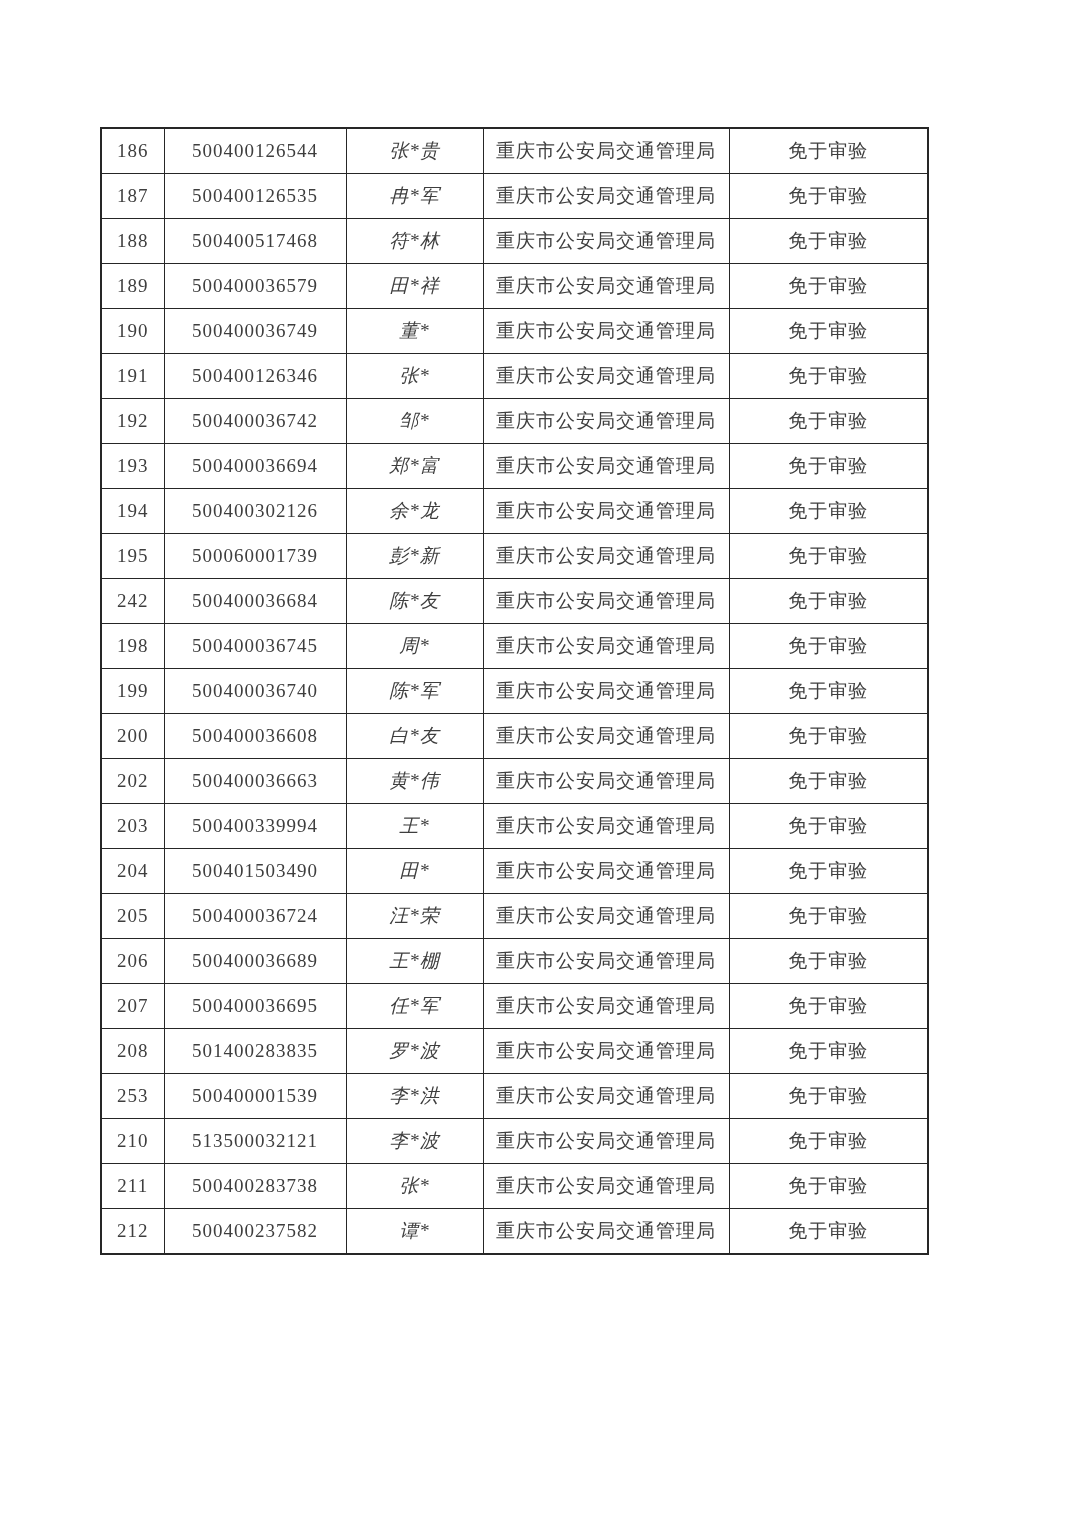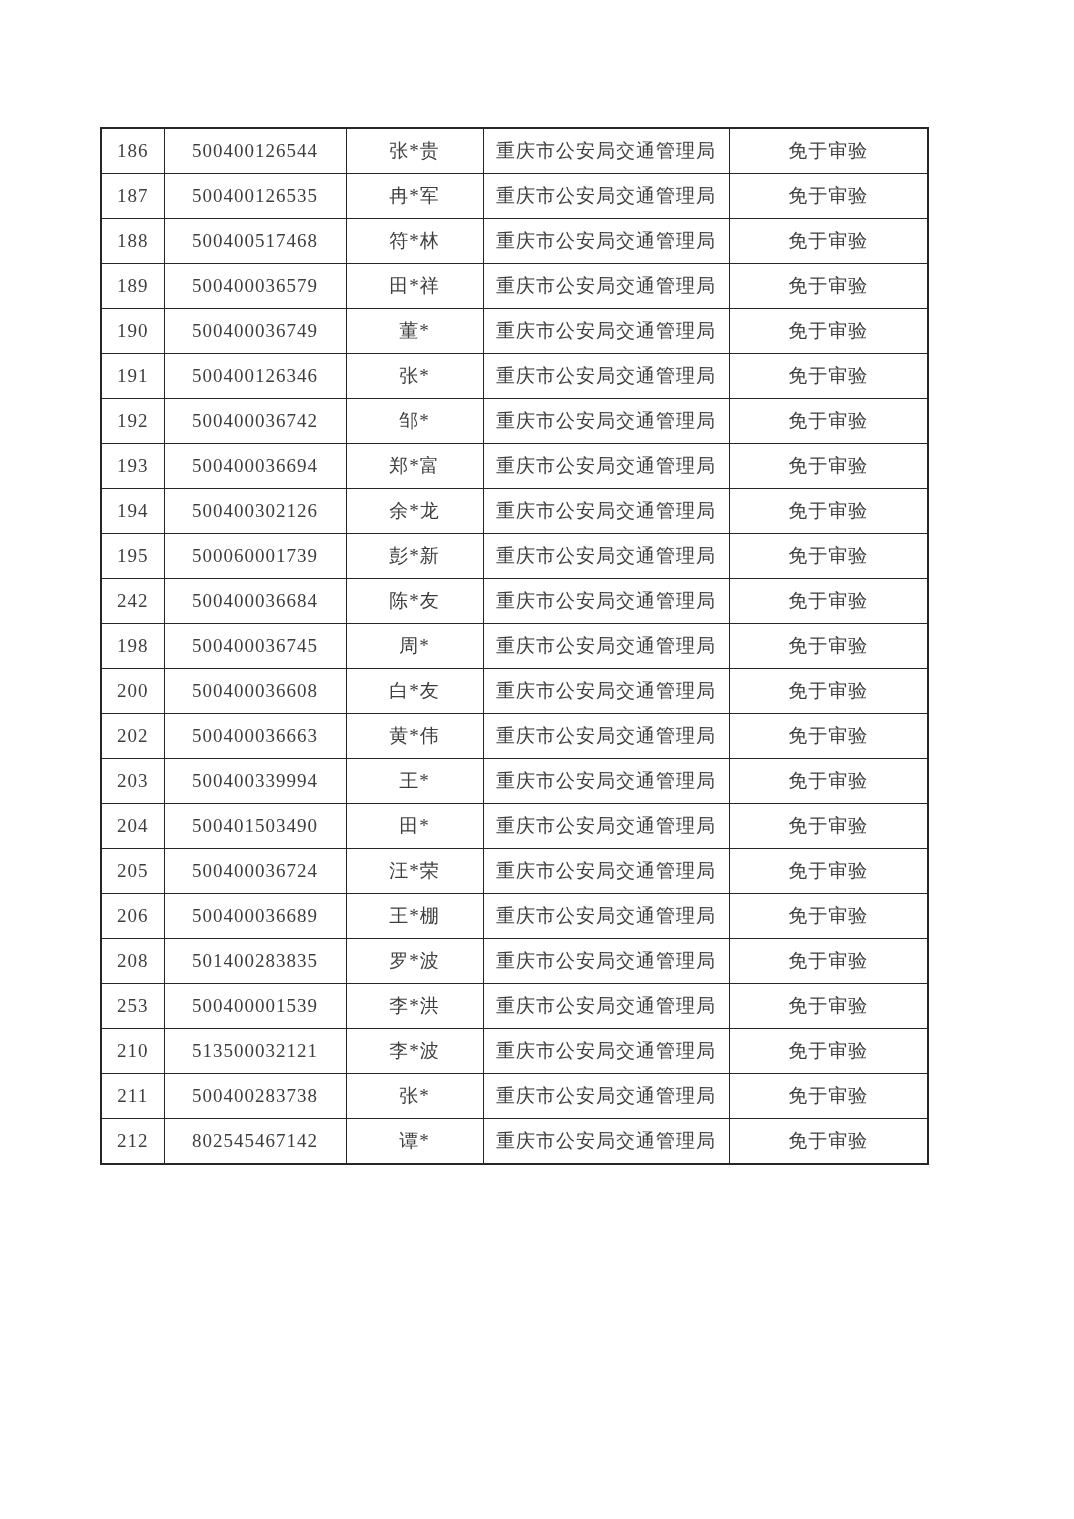--- a/index.html
+++ b/index.html
@@ -36,21 +36,21 @@
     vertical-align: middle;
     color: #3e3e3e;
     font-size: 19px;
     letter-spacing: 1px;
     padding: 0;
     overflow: hidden;
     white-space: nowrap;
   }
   td.c-idx    { font-size: 20px; letter-spacing: 0.5px; }
   td.c-id     { font-size: 20px; letter-spacing: 0.5px; margin-top: 18px; }
-  td.c-name   { letter-spacing: 1.5px; }
+  td.c-name   { letter-spacing: 1.5px; font-style: italic; }
   td.c-org    { letter-spacing: 1.5px; margin-top: 31px; }
   td.c-status { letter-spacing: 2px; }
 </style>
 </head>
 <body>
 
 <div class="page">
   <table class="roster">
     <colgroup>
       <col style="width:63px">
@@ -150,20 +150,27 @@
 
 
   <tr>
     <td class="c-idx">198</td>
     <td class="c-id">500400036745</td>
     <td class="c-name">周*</td>
     <td class="c-org">重庆市公安局交通管理局</td>
     <td class="c-status">免于审验</td>
   </tr>
 
+  <tr>
+    <td class="c-idx">199</td>
+    <td class="c-id">500400036740</td>
+    <td class="c-name">陈*军</td>
+    <td class="c-org">重庆市公安局交通管理局</td>
+    <td class="c-status">免于审验</td>
+  </tr>
 
   <tr>
     <td class="c-idx">200</td>
     <td class="c-id">500400036608</td>
     <td class="c-name">白*友</td>
     <td class="c-org">重庆市公安局交通管理局</td>
     <td class="c-status">免于审验</td>
   </tr>
 
 
@@ -200,20 +207,27 @@
   </tr>
 
   <tr>
     <td class="c-idx">206</td>
     <td class="c-id">500400036689</td>
     <td class="c-name">王*棚</td>
     <td class="c-org">重庆市公安局交通管理局</td>
     <td class="c-status">免于审验</td>
   </tr>
 
+  <tr>
+    <td class="c-idx">207</td>
+    <td class="c-id">500400036695</td>
+    <td class="c-name">任*军</td>
+    <td class="c-org">重庆市公安局交通管理局</td>
+    <td class="c-status">免于审验</td>
+  </tr>
 
   <tr>
     <td class="c-idx">208</td>
     <td class="c-id">501400283835</td>
     <td class="c-name">罗*波</td>
     <td class="c-org">重庆市公安局交通管理局</td>
     <td class="c-status">免于审验</td>
   </tr>
 
   <tr>
@@ -235,20 +249,20 @@
   <tr>
     <td class="c-idx">211</td>
     <td class="c-id">500400283738</td>
     <td class="c-name">张*</td>
     <td class="c-org">重庆市公安局交通管理局</td>
     <td class="c-status">免于审验</td>
   </tr>
 
   <tr>
     <td class="c-idx">212</td>
-    <td class="c-id">802545467142</td>
+    <td class="c-id">500400237582</td>
     <td class="c-name">谭*</td>
     <td class="c-org">重庆市公安局交通管理局</td>
     <td class="c-status">免于审验</td>
   </tr>
 </tbody>
   </table>
 </div>
 
 </body></html>

